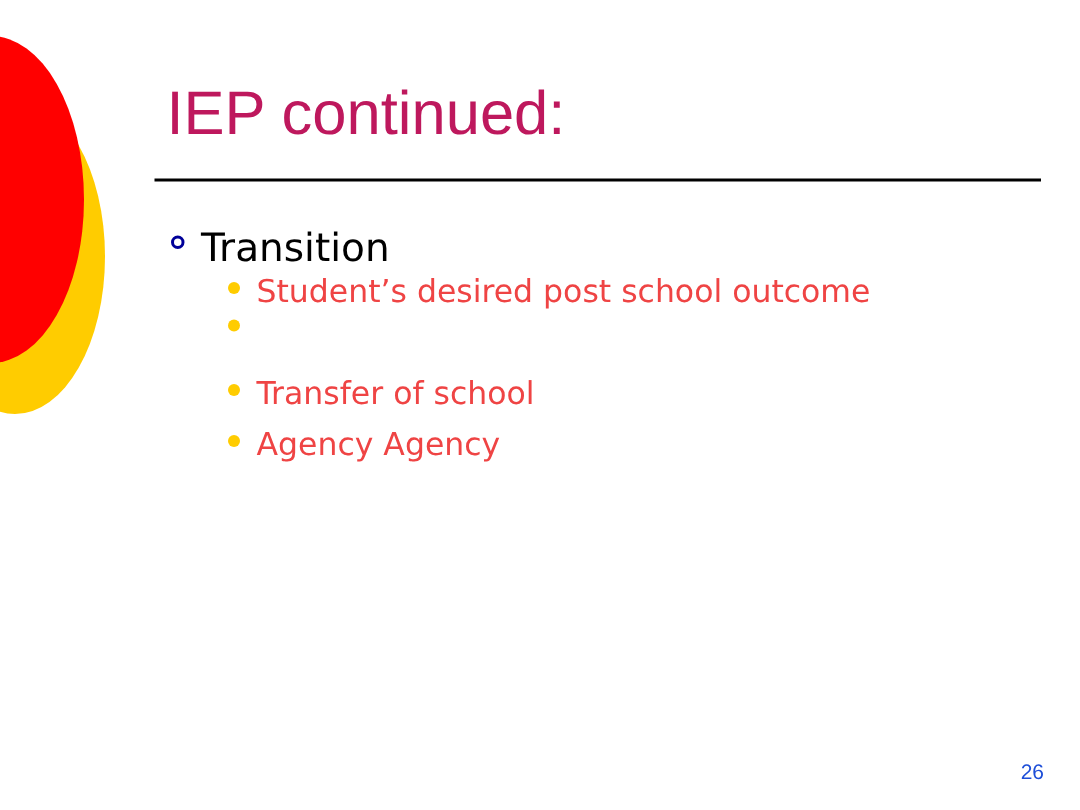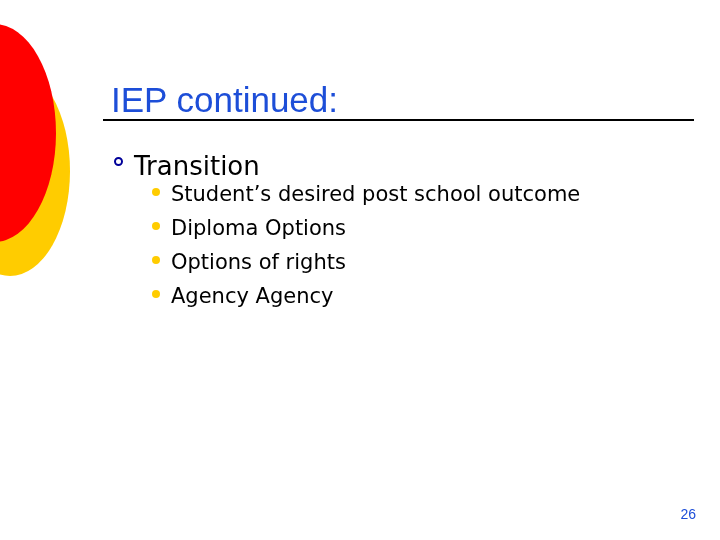--- a/index.html
+++ b/index.html
@@ -35,25 +35,25 @@
     height: 218px;
     background: #FF0000;
     border-radius: 50%;
     z-index: 2;
   }
 
   
   .title {
     position: absolute;
     left: 111px;
-    top: 80px;
+    top: 52px;
     font-family: "Liberation Sans", sans-serif;
-    font-size: 35px;
+    font-size: 41px;
     font-weight: normal;
-    color: #1d4ed8;
+    color: #be185d;
     letter-spacing: 0px;
     white-space: nowrap;
     z-index: 5;
   }
   .title-rule {
     position: absolute;
     left: 103px;
     top: 119px;
     width: 591px;
     height: 0;
@@ -109,21 +109,21 @@
     height: 8px;
     background: #FFCC00;
     border-radius: 50%;
     margin-right: 11px;
     position: relative;
     top: -5px;
   }
   .level2-text {
     font-family: "DejaVu Sans", sans-serif;
     font-size: 21px;
-    color: #000000;
+    color: #ef4444;
     line-height: 1;
     white-space: nowrap;
   }
 
   
   .page-number {
     position: absolute;
     right: 24px;
     bottom: 18px;
     font-family: "Liberation Sans", sans-serif;
@@ -151,26 +151,25 @@
       <span class="level1-text">Transition</span>
     </div>
 
     <div class="level2">
       <span class="bullet-dot"></span>
       <span class="level2-text">Student’s desired post school outcome</span>
     </div>
 
     <div class="level2">
       <span class="bullet-dot"></span>
-      <span class="level2-text">Diploma Options</span>
     </div>
 
     <div class="level2">
       <span class="bullet-dot"></span>
-      <span class="level2-text">Options of rights</span>
+      <span class="level2-text">Transfer of school</span>
     </div>
 
     <div class="level2">
       <span class="bullet-dot"></span>
       <span class="level2-text">Agency Agency</span>
     </div>
 
   </div>
 
   <div class="page-number">26</div>

